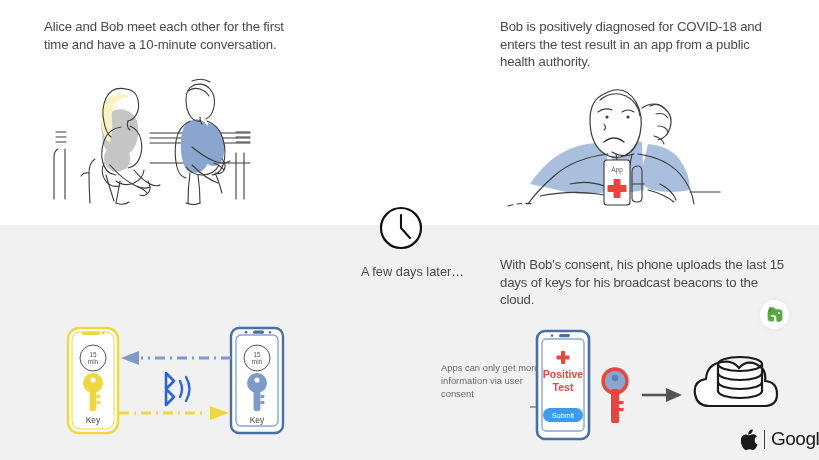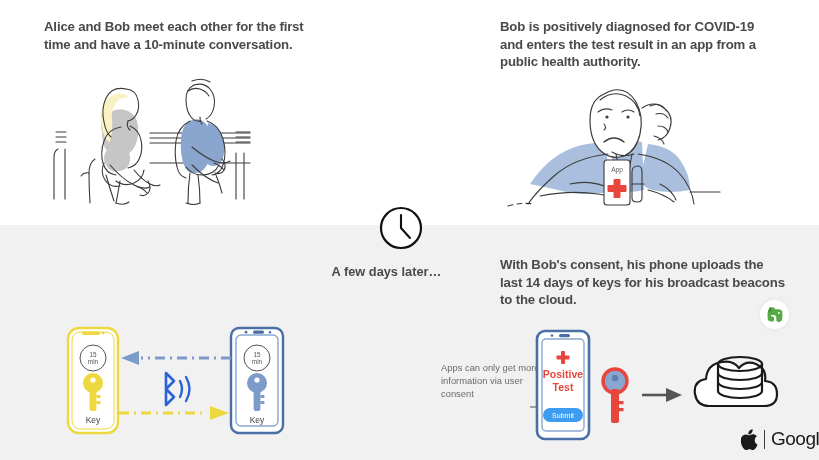--- a/index.html
+++ b/index.html
@@ -21,38 +21,38 @@
     position: absolute;
     left: 0;
     top: 225px;
     width: 819px;
     height: 235px;
     background: #f1f1f1;
   }
   .heading {
     position: absolute;
     font-size: 13.2px;
-    font-weight: bold;
+    font-weight: normal;
     line-height: 17.5px;
     color: #4a4a4a;
     letter-spacing: -0.15px;
   }
   #h1 { left: 44px; top: 18px;  width: 260px; }
   #h2 { left: 500px; top: 18px; width: 280px; }
   #h3 { left: 38px; top: 257px; width: 260px; }
   #h4 { left: 500px; top: 256px; width: 285px; }
 
   .clock-label {
     position: absolute;
-    left: 314px;
+    left: 340px;
     top: 264px;
     width: 145px;
     text-align: center;
     font-size: 12.8px;
-    font-weight: bold;
+    font-weight: normal;
     color: #4a4a4a;
   }
   .small-note {
     position: absolute;
     left: 441px;
     top: 361px;
     width: 100px;
     font-size: 9.4px;
     line-height: 13px;
     color: #6b6b6b;
@@ -172,21 +172,21 @@
       <path d="M174 88 q7 3 10 7"></path>
       <path d="M152 90 q14 14 26 18"></path>
 
       <path d="M150 98 q-2 14 -2 30"></path>
       <path d="M158 100 q2 14 2 28"></path>
       <path d="M146 128 q8 3 14 0"></path>
       <path d="M176 100 q4 10 6 18"></path>
     </g>
   </svg>
 
-  <div class="heading" id="h2">Bob is positively diagnosed for COVID-19 and enters the test result in an app from a public health authority.</div>
+  <div class="heading" id="h2">Bob is positively diagnosed for COVID-18 and enters the test result in an app from a public health authority.</div>
 
   <svg class="svg-abs" style="left:500px; top:80px;" width="235" height="130" viewBox="0 0 235 130">
     <g fill="none" stroke="#3b3b3b" stroke-width="1.1" stroke-linecap="round" stroke-linejoin="round">
 
       <path d="M30 104 q20 -30 48 -38 q18 -5 28 -2 l4 48 q-26 4 -44 0 q-20 -5 -36 -8z" fill="#a9bfdd" stroke="none"></path>
       <path d="M148 64 q22 2 32 16 q10 14 10 30 q-20 4 -38 0 q-10 -3 -12 -12z" fill="#a9bfdd" stroke="none"></path>
       <path d="M112 62 q14 -4 30 0 l2 48 q-16 4 -32 0z" fill="#a9bfdd" stroke="none"></path>
 
       <path d="M104 14 q-14 6 -14 26 q0 22 12 32 q10 8 22 4 q12 -5 16 -22 q4 -18 -4 -32 q-8 -14 -22 -12 q-5 1 -10 4z" fill="#ffffff" stroke="#3b3b3b" stroke-width="1.2"></path>
       <path d="M100 20 q12 -10 26 -4 q12 6 14 20"></path>
@@ -291,21 +291,21 @@
     </g>
     <path d="M174 88 L155 81 L155 95 Z" fill="#edd93f"></path>
 
     <g transform="translate(104,48)">
       <path d="M7 0 L15 8 L7 16 V0 L15 8 L7 0 M7 16 L15 24 L7 32 V16" fill="none" stroke="#2a63d8" stroke-width="2.6" stroke-linejoin="round"></path>
       <path d="M21 8 q4 8 0 16" fill="none" stroke="#2a63d8" stroke-width="2.4" stroke-linecap="round"></path>
       <path d="M27 4 q7 12 0 24" fill="none" stroke="#2a63d8" stroke-width="2.4" stroke-linecap="round"></path>
     </g>
   </svg>
 
-  <div class="heading" id="h4">With Bob's consent, his phone uploads the last 14 days of keys for his broadcast beacons to the cloud.</div>
+  <div class="heading" id="h4">With Bob's consent, his phone uploads the last 15 days of keys for his broadcast beacons to the cloud.</div>
 
   <div class="small-note">Apps can only get more information via user consent</div>
 
   <svg class="svg-abs" style="left:420px; top:325px;" width="380" height="125" viewBox="0 0 380 125">
 
     <path d="M110 82 h6" stroke="#6b6b6b" stroke-width="1.2" fill="none"></path>
 
     <g>
       <rect x="117" y="6" width="52" height="108" rx="8" fill="#ffffff" stroke="#4a6fa5" stroke-width="2.6"></rect>
       <rect x="122" y="14" width="42" height="92" rx="4" fill="#ffffff" stroke="#8aa6cf" stroke-width="1.4"></rect>

